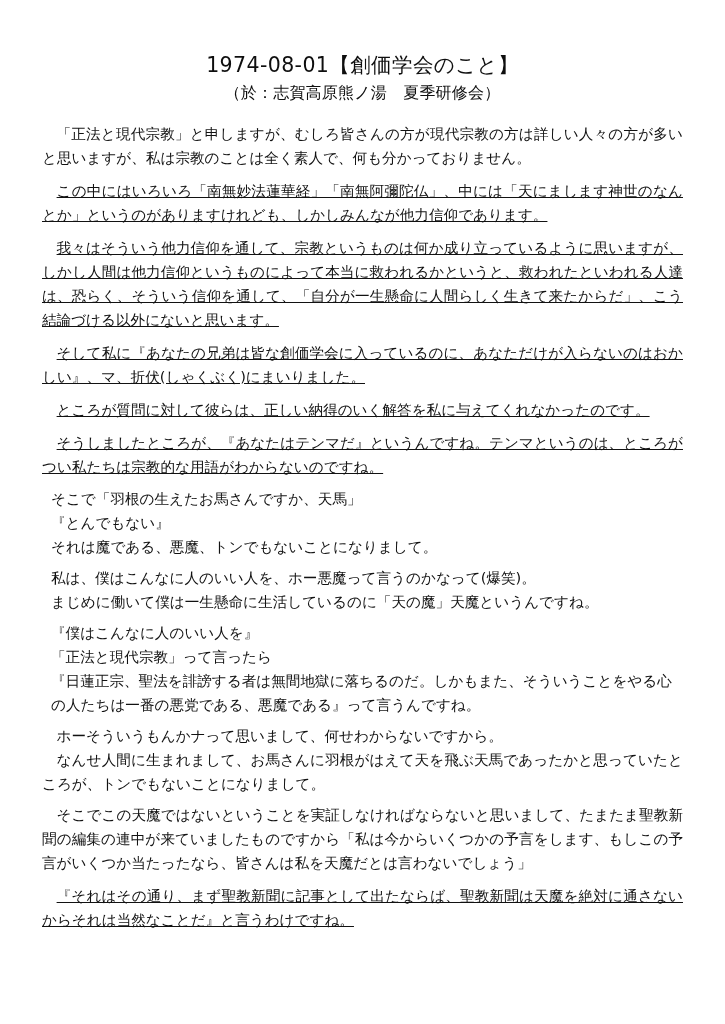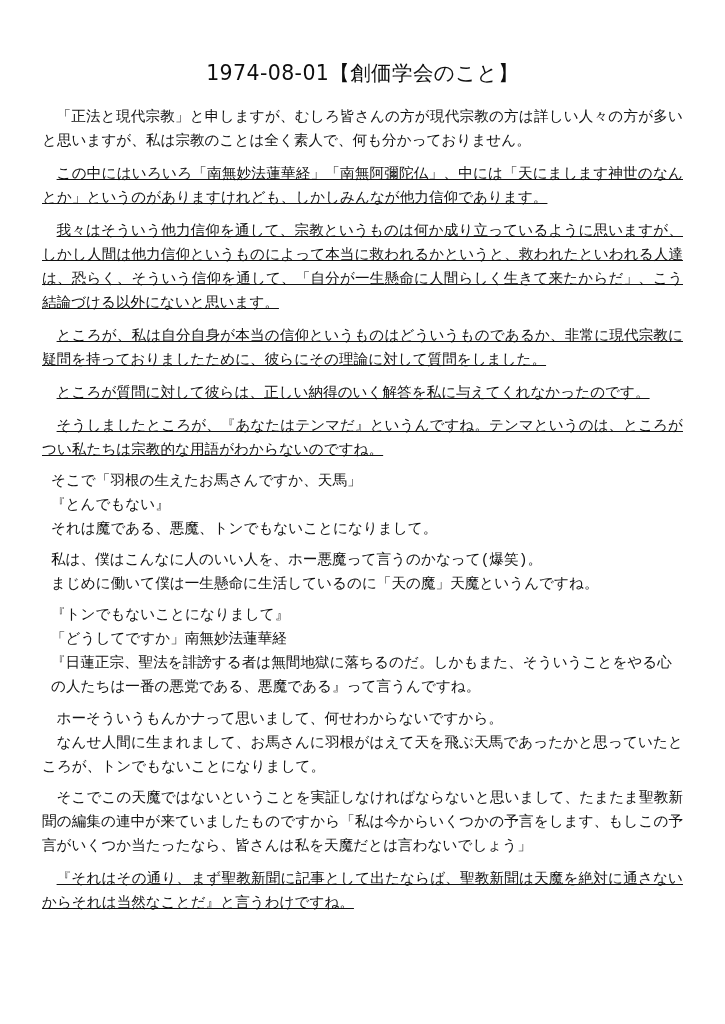--- a/index.html
+++ b/index.html
@@ -27,21 +27,21 @@
   
   .title-block {
     text-align: center;
     margin: 0 0 18px 0;
   }
   .doc-title {
     font-size: 20.5px;
     line-height: 26px;
     font-weight: 500;
     letter-spacing: 0.4px;
-    margin: 16px 0 4px 0;
+    margin: 8px 0 4px 0;
     color: #0e0e0e;
   }
   .doc-subtitle {
     font-size: 16px;
     line-height: 22px;
     font-weight: 500;
     letter-spacing: 0.2px;
     margin: 0;
     color: #0e0e0e;
   }
@@ -65,21 +65,20 @@
   
   .para + .para { margin-top: 9px; text-decoration: underline; }
 
   
   .dialogue {
     margin: 0;
     padding-left: 9px;
     text-indent: 0;
     text-align: left;
     white-space: normal;
-    font-family: Liberation Mono, monospace;
   }
   .dialogue .dline {
     display: block;
     text-indent: 0;
   }
 
   
   .para-hang {
     margin: 0;
     text-indent: 1em;
@@ -92,52 +91,53 @@
   .group { margin-bottom: 7px; }
   .group:last-child { margin-bottom: 0; }
 </style>
 </head>
 <body>
 
 <div class="page">
 
   <header class="title-block">
     <h1 class="doc-title">1974-08-01【創価学会のこと】</h1>
+    <div class="doc-subtitle">（於：志賀高原熊ノ湯　夏季研修会）</div>
   </header>
 
   <main class="body-text">
 
     <p class="para">「正法と現代宗教」と申しますが、むしろ皆さんの方が現代宗教の方は詳しい人々の方が多いと思いますが、私は宗教のことは全く素人で、何も分かっておりません。</p>
 
     <p class="para">この中にはいろいろ「南無妙法蓮華経」「南無阿彌陀仏」、中には「天にまします神世のなんとか」というのがありますけれども、しかしみんなが他力信仰であります。</p>
 
     <p class="para">我々はそういう他力信仰を通して、宗教というものは何か成り立っているように思いますが、しかし人間は他力信仰というものによって本当に救われるかというと、救われたといわれる人達は、恐らく、そういう信仰を通して、「自分が一生懸命に人間らしく生きて来たからだ」、こう結論づける以外にないと思います。</p>
 
 
+    <p class="para">そして私に『あなたの兄弟は皆な創価学会に入っているのに、あなただけが入らないのはおかしい』、マ、折伏(しゃくぶく)にまいりました。</p>
 
-    <p class="para">ところが、私は自分自身が本当の信仰というものはどういうものであるか、非常に現代宗教に疑問を持っておりましたために、彼らにその理論に対して質問をしました。</p>
 
     <p class="para">ところが質問に対して彼らは、正しい納得のいく解答を私に与えてくれなかったのです。</p>
 
     <p class="para">そうしましたところが、『あなたはテンマだ』というんですね。テンマというのは、ところがつい私たちは宗教的な用語がわからないのですね。</p>
 
     <div class="dialogue group">
       <span class="dline">そこで「羽根の生えたお馬さんですか、天馬」</span>
       <span class="dline">『とんでもない』</span>
       <span class="dline">それは魔である、悪魔、トンでもないことになりまして。</span>
     </div>
 
     <div class="dialogue group">
       <span class="dline">私は、僕はこんなに人のいい人を、ホー悪魔って言うのかなって(爆笑)。</span>
       <span class="dline">まじめに働いて僕は一生懸命に生活しているのに「天の魔」天魔というんですね。</span>
     </div>
 
     <div class="dialogue group">
-      <span class="dline">『トンでもないことになりまして』</span>
-      <span class="dline">「どうしてですか」南無妙法蓮華経</span>
+      <span class="dline">『僕はこんなに人のいい人を』</span>
+      <span class="dline">「正法と現代宗教」って言ったら</span>
       <span class="dline">『日蓮正宗、聖法を誹謗する者は無間地獄に落ちるのだ。しかもまた、そういうことをやる心の人たちは一番の悪党である、悪魔である』って言うんですね。</span>
     </div>
 
     <div class="group">
       <p class="para-hang">ホーそういうもんかナって思いまして、何せわからないですから。</p>
       <p class="para-hang">なんせ人間に生まれまして、お馬さんに羽根がはえて天を飛ぶ天馬であったかと思っていたところが、トンでもないことになりまして。</p>
     </div>
 
     <p class="para">そこでこの天魔ではないということを実証しなければならないと思いまして、たまたま聖教新聞の編集の連中が来ていましたものですから「私は今からいくつかの予言をします、もしこの予言がいくつか当たったなら、皆さんは私を天魔だとは言わないでしょう」</p>
 

